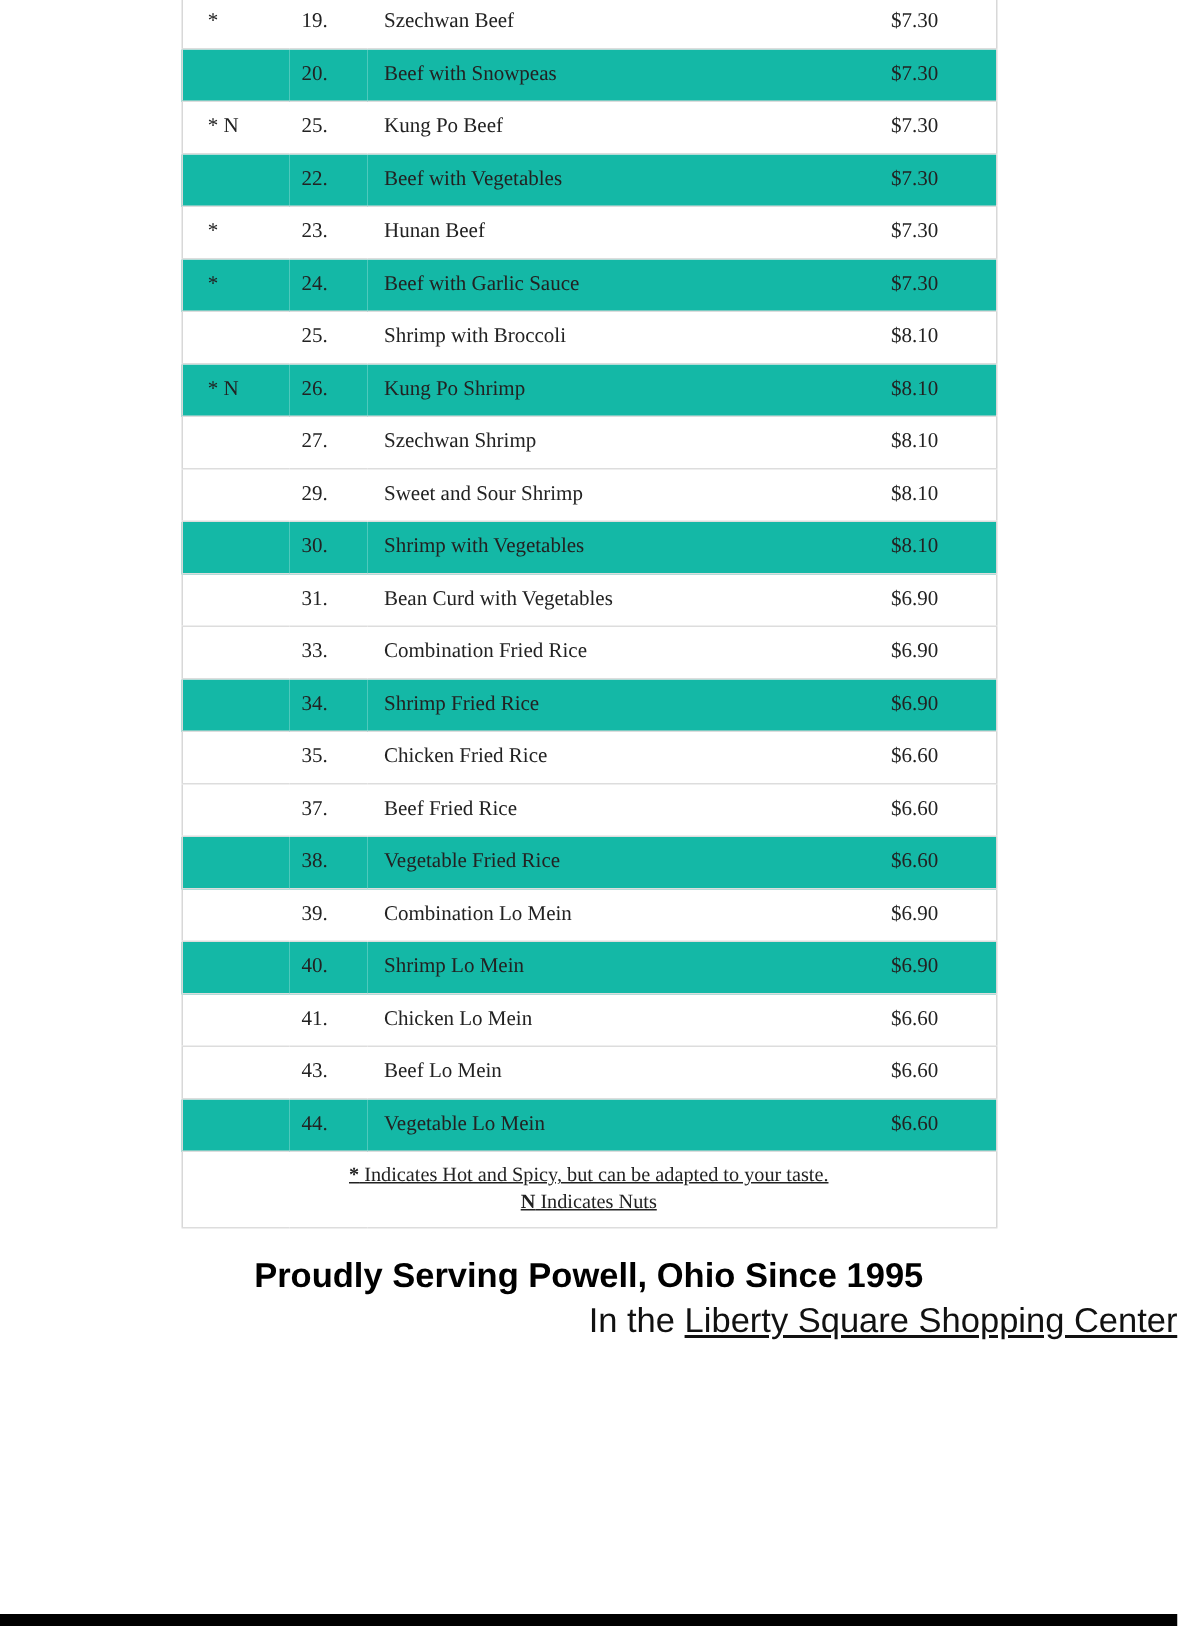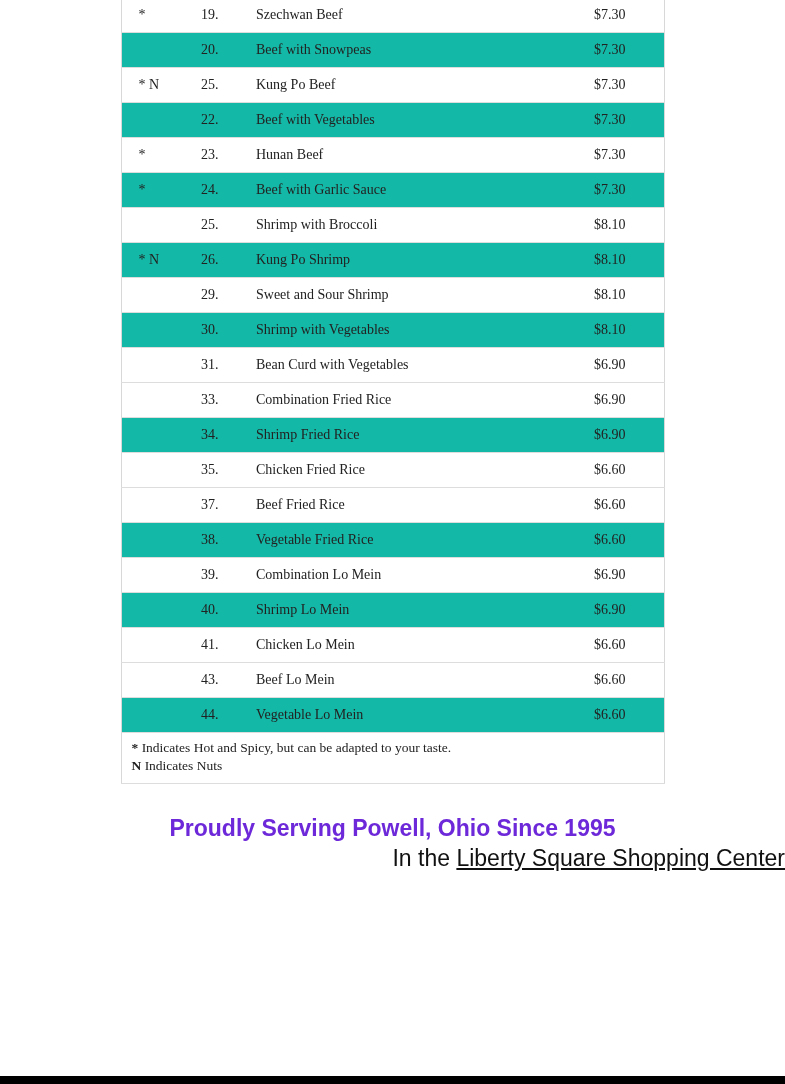--- a/index.html
+++ b/index.html
@@ -26,35 +26,37 @@
     border-bottom: 1px solid #dddddd;
     vertical-align: middle;
   }
   table.menu tr.shaded td { background: #14b8a6; }
   td.c-marker { width: 72px; padding-left: 17px; }
   td.c-num    { width: 52px; padding-left: 8px; }
   td.c-name   { padding-left: 11px; }
   td.c-price  { width: 108px; text-align: center; }
   td.footnote-cell {
     height: 83px;
+    text-align: center;
     background: #ffffff;
     font-size: 13.5px;
     line-height: 18px;
     padding: 6px 10px 8px 10px;
     border-bottom: 1px solid #d8d8d8;
+    text-decoration: underline;
   }
   .fn-sym { font-weight: bold; }
   .footer-line1 {
     font-family: "Liberation Sans", sans-serif;
     font-weight: bold;
     font-size: 23px;
     line-height: 28px;
     text-align: center;
-    color: #6d28d9;
-    margin-top: 30px;
+    color: #000000;
+    margin-top: 17px;
   }
   .footer-line2 {
     font-family: "Liberation Sans", sans-serif;
     font-size: 23px;
     line-height: 28px;
     text-align: right;
     color: #111111;
     margin-top: 2px;
   }
   .footer-line2 a {
@@ -114,20 +116,26 @@
         <tr>
           <td class="c-marker"></td>
           <td class="c-num">25.</td>
           <td class="c-name">Shrimp with Broccoli</td>
           <td class="c-price">$8.10</td>
         </tr>
         <tr class="shaded">
           <td class="c-marker">* N</td>
           <td class="c-num">26.</td>
           <td class="c-name">Kung Po Shrimp</td>
+          <td class="c-price">$8.10</td>
+        </tr>
+        <tr>
+          <td class="c-marker"></td>
+          <td class="c-num">27.</td>
+          <td class="c-name">Szechwan Shrimp</td>
           <td class="c-price">$8.10</td>
         </tr>
         <tr>
           <td class="c-marker"></td>
           <td class="c-num">29.</td>
           <td class="c-name">Sweet and Sour Shrimp</td>
           <td class="c-price">$8.10</td>
         </tr>
         <tr class="shaded">
           <td class="c-marker"></td>

